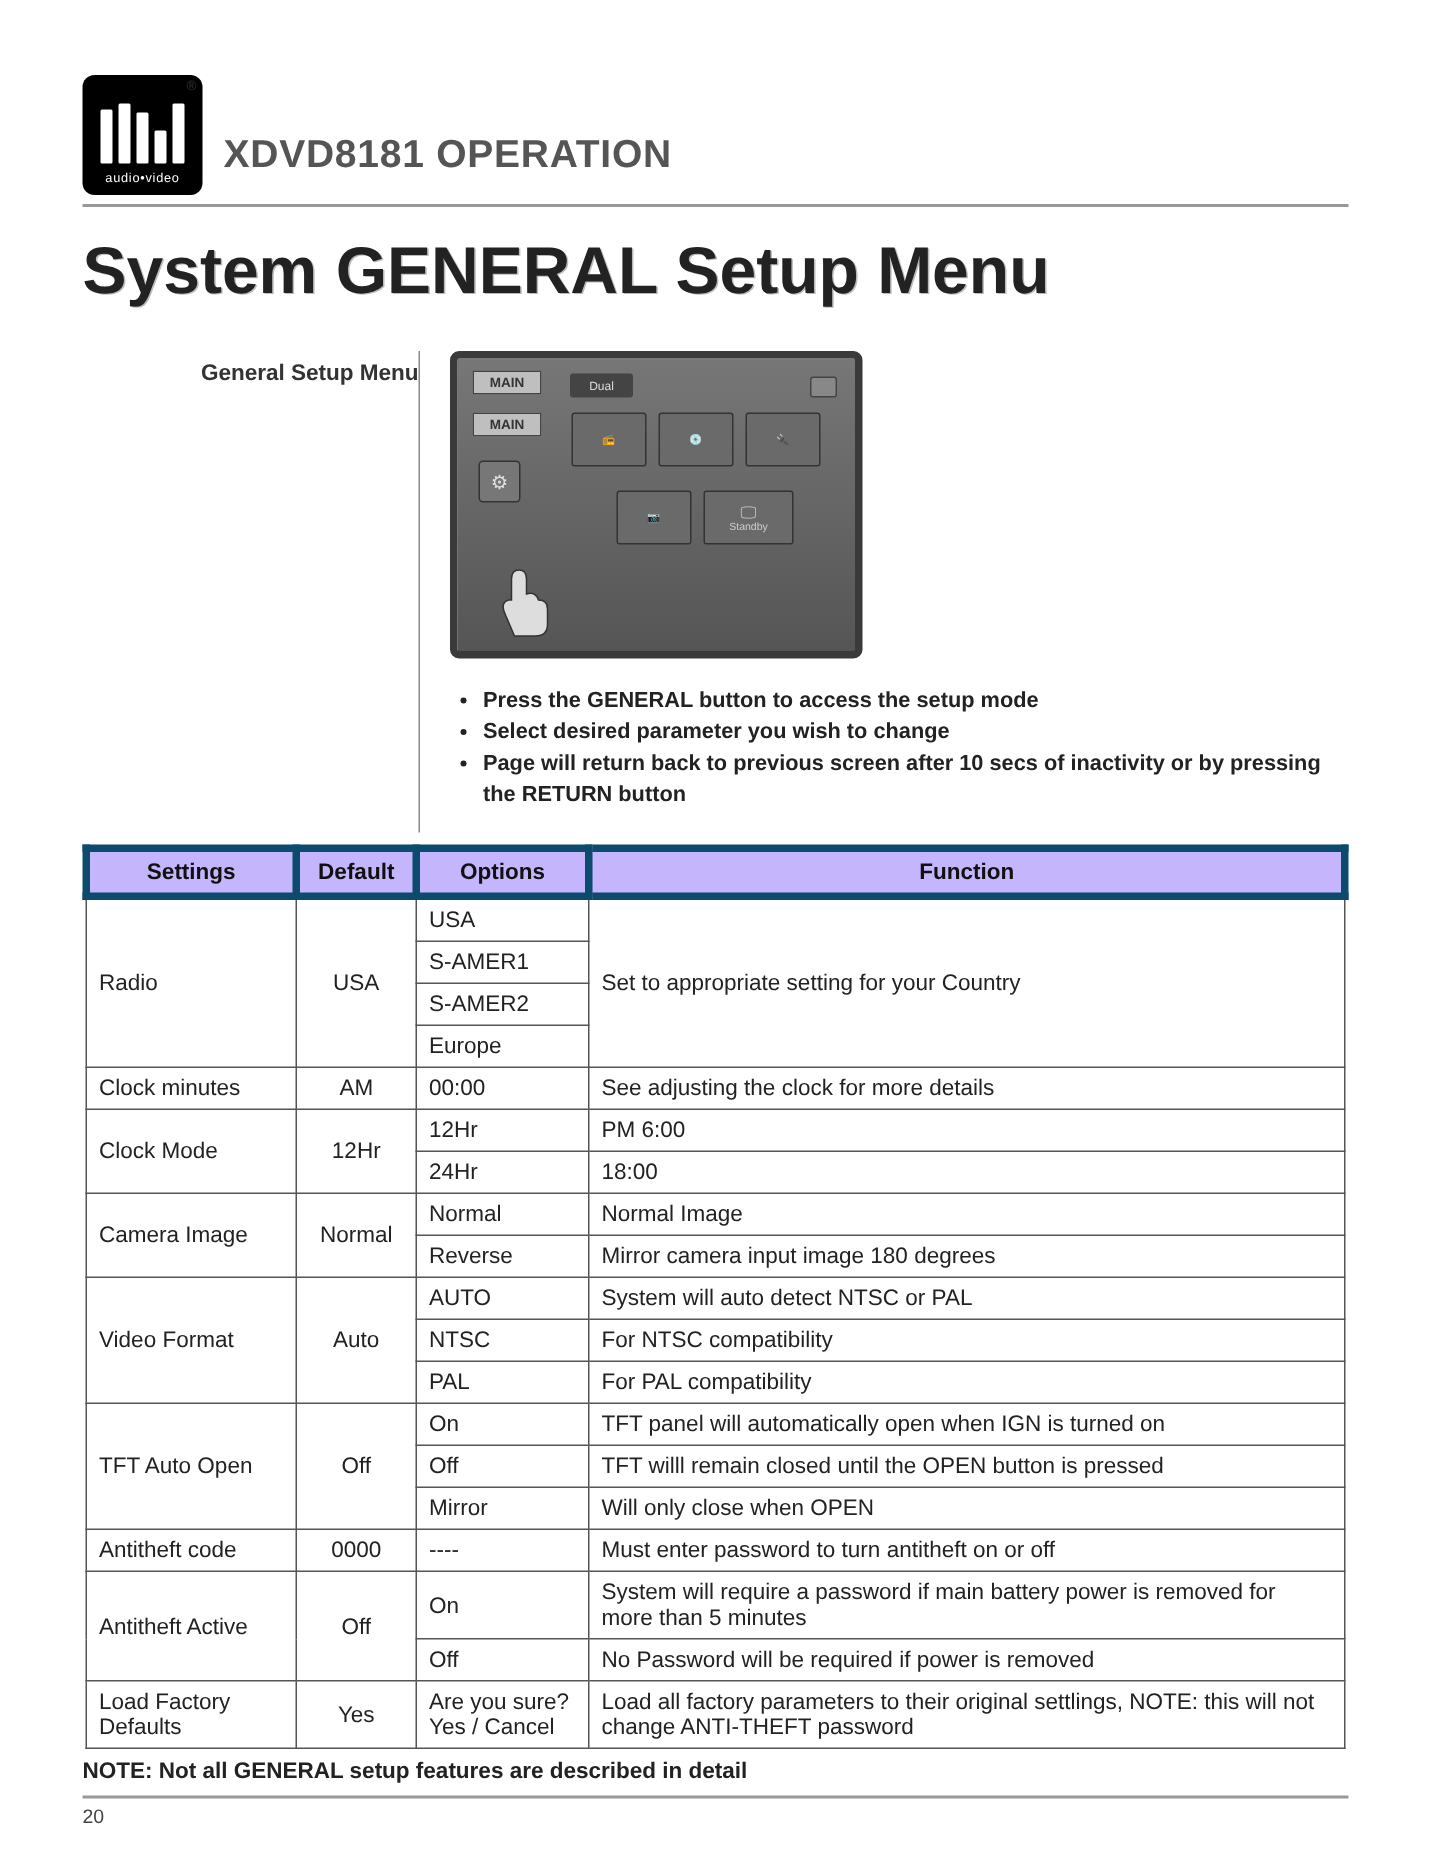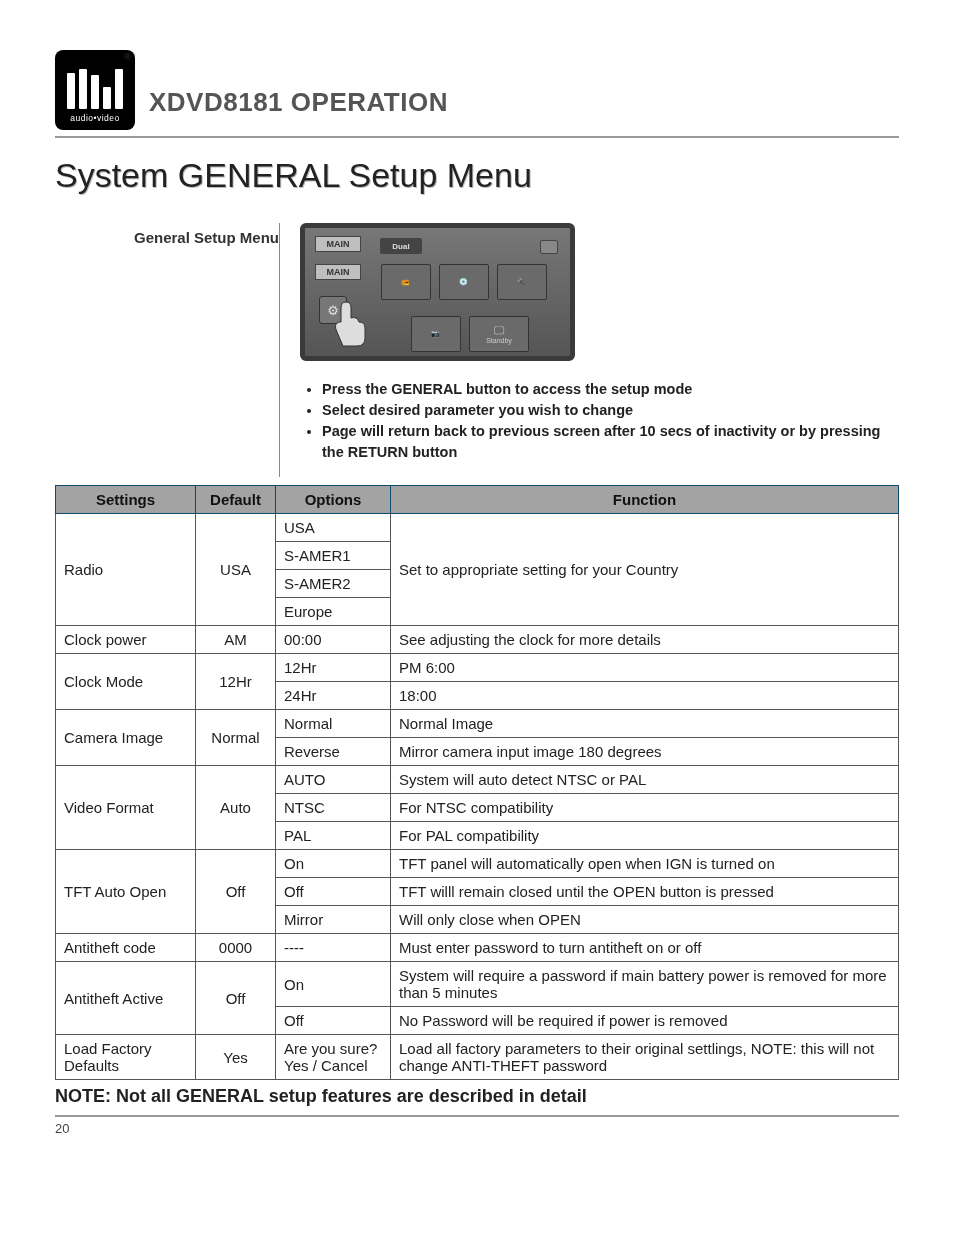--- a/index.html
+++ b/index.html
@@ -38,47 +38,47 @@
     margin-top: 6px;
   }
   .logo-bars span { display:block; width:8px; background:#fff; border-radius:1px;}
   .logo-sub { font-size:8.5px; letter-spacing:0.5px; margin-top:4px; color:#fff; }
   .logo-reg { position:absolute; top:2px; right:4px; font-size:9px; color:#333;}
   .header-title { font-size:26px; font-weight:700; color:#555; letter-spacing:0.5px;margin-top:24px;}
   .header-title .model { font-weight:700; color:#555; }
   .header-title .op { font-weight:800; color:#555; }
   .rule { border:none; border-top:2px solid #999; margin:6px 0 18px 0;}
   .page-title {
-    font-size:34px; font-weight:400; color:#222; margin:8px 0 28px 0;
+    font-size:44px; font-weight:700; color:#222; margin:8px 0 28px 0;
     text-shadow: 1px 1px 0 #bbb;
   }
   .intro-block { display:flex; gap:20px; margin-bottom:8px;}
   .intro-left { width:225px; text-align:right; border-right:1px solid #888; font-weight:700; font-size:15px; color:#333; padding-top:6px;}
   .intro-left .note-block { margin-top:220px; font-weight:700; font-size:15px; line-height:1.4;}
   .intro-right { flex:1; }
   .device-screen {
-    width:275px; height:138px; background:#6b6b6b;
+    width:275px; height:205px; background:#6b6b6b;
     border:5px solid #3a3a3a; border-radius:6px;
     position:relative; padding:24px;
     background:linear-gradient(#777,#555);
     margin-bottom:18px;
   }
   .ds-main {
     position:absolute;
     background:#bfbfbf;
     border:1px solid #444;
     font-size:9px; font-weight:700;
     display:flex; align-items:center; justify-content:center;
     color:#333;
   }
   .ds-dual {
     position:absolute; left:75px; top:10px;
     width:42px; height:16px; background:#444; border-radius:2px;
     display:flex; align-items:center; justify-content:center;
-    color:#ddd; font-size:8px; font-weight:700;
+    color:#ddd; font-size:8px; font-weight:400;
   }
   .ds-ret {
     position:absolute; right:12px; top:12px;
     width:18px; height:14px; background:#888; border-radius:2px;
     border:1px solid #444;
   }
   .ds-tile {
     position:absolute;
     background:#6a6a6a;
     border:1px solid #333;
@@ -98,34 +98,34 @@
     color:#eee;
   }
   .instructions { list-style:disc; padding-left:22px; margin:0 0 14px 0; font-size:14.5px; font-weight:600; color:#222; line-height:1.45;}
   .matrix-intro { font-size:14.5px; margin:6px 0 14px 0; }
   table.setup {
     width:100%;
     border-collapse:collapse;
     font-size:15px;
   }
   table.setup th {
-    background:#a3a3a3; color:#111; font-weight:700;
-    border:1px solid #0c4a6e;
+    background:#c4b5fd; color:#111; font-weight:700;
+    border:5px solid #0c4a6e;
     padding:5px 6px;
     text-align:center;
   }
   table.setup td {
     border:1px solid #555;
     padding:5px 8px;
     vertical-align:middle;
   }
   .c-set { width:140px; }
   .c-def { width:80px; text-align:center;}
   .c-opt { width:115px;}
-  .note-line { font-size:18px; font-weight:700; margin:6px 0 8px 0;}
+  .note-line { font-size:15px; font-weight:700; margin:6px 0 8px 0;}
   .footer-rule { border:none; border-top:2px solid #999; margin:4px 0 2px 0;}
   .page-num { font-size:13px; color:#444; margin-top:4px;}
 </style>
 </head>
 <body>
 
 <div class="header-row">
   <div class="logo">
     <span class="logo-reg">®</span>
     <div class="logo-bars">
@@ -214,21 +214,21 @@
         <td>S-AMER1</td>
       </tr>
     <tr>
         <td>S-AMER2</td>
       </tr>
     <tr>
         <td>Europe</td>
       </tr>
 
     <tr>
-      <td>Clock power</td>
+      <td>Clock minutes</td>
       <td class="c-def">AM</td>
       <td>00:00</td>
       <td>See adjusting the clock for more details</td>
     </tr>
 
     <tr>
       <td rowspan="2">Clock Mode</td>
       <td rowspan="2" class="c-def">12Hr</td>
       <td>12Hr</td>
       <td>PM 6:00</td>

